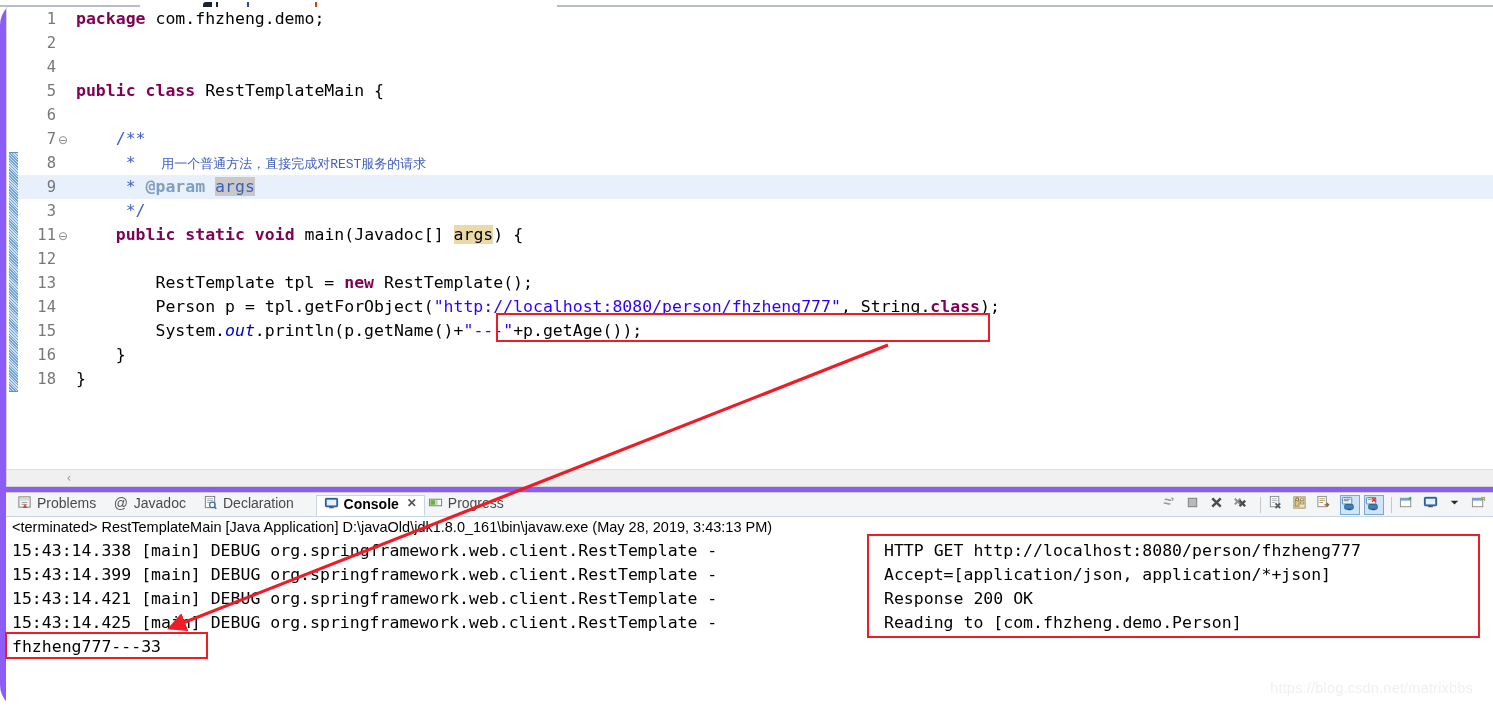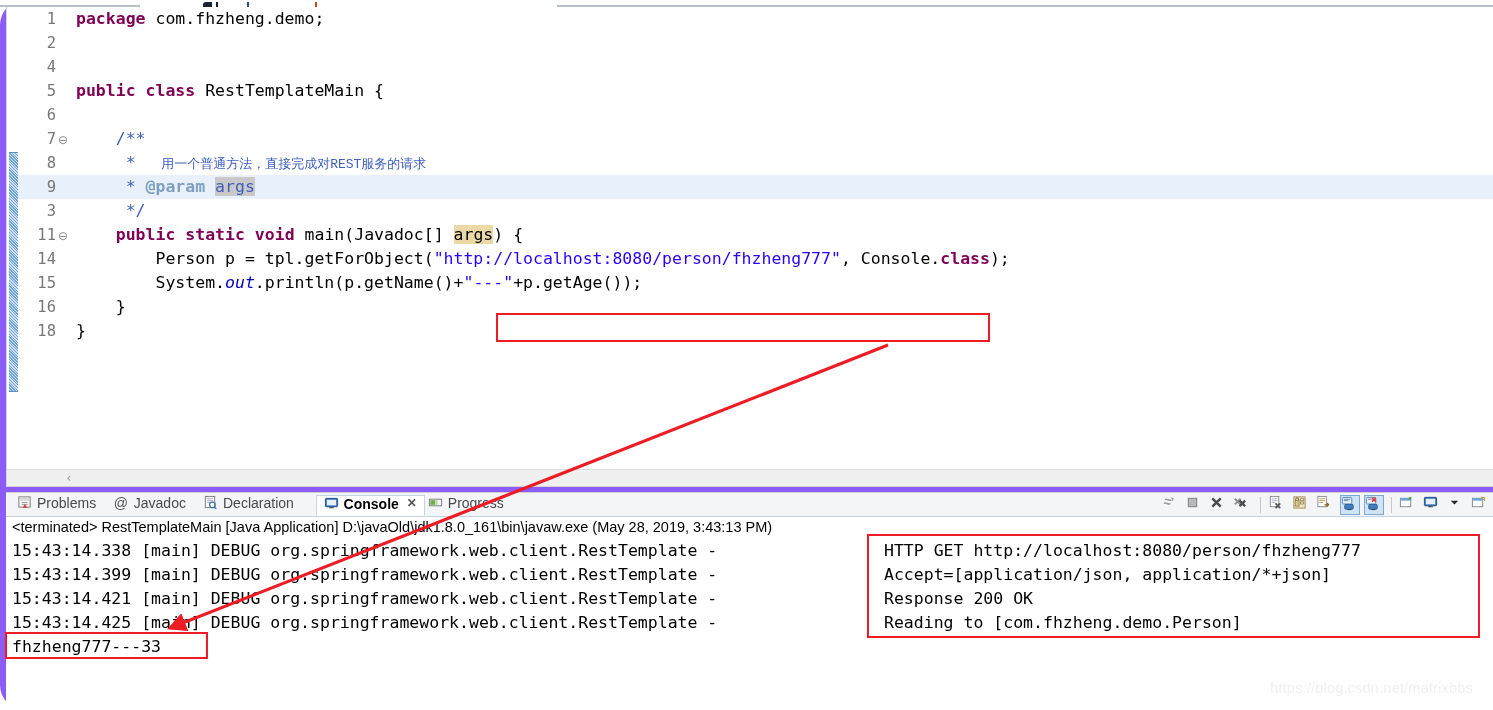--- a/index.html
+++ b/index.html
@@ -211,21 +211,23 @@
         <div class="line"><span class="ln">1</span><span class="fold empty"></span><span class="code"><span class="kw">package</span><span class="plain"> com.fhzheng.demo;</span></span></div>
         <div class="line"><span class="ln">2</span><span class="fold empty"></span><span class="code"></span></div>
         <div class="line"><span class="ln">4</span><span class="fold empty"></span><span class="code"></span></div>
         <div class="line"><span class="ln">5</span><span class="fold empty"></span><span class="code"><span class="kw">public</span><span class="plain"> </span><span class="kw">class</span><span class="plain"> RestTemplateMain {</span></span></div>
         <div class="line"><span class="ln">6</span><span class="fold empty"></span><span class="code"></span></div>
         <div class="line"><span class="ln">7</span><span class="fold">⊖</span><span class="code"><span class="plain">    </span><span class="jdoc">/**</span></span></div>
         <div class="line"><span class="ln">8</span><span class="fold empty"></span><span class="code"><span class="jdoc">     * </span><span class="jdoc cjk">  用一个普通方法，直接完成对REST服务的请求</span></span></div>
         <div class="line hl"><span class="ln">9</span><span class="fold empty"></span><span class="code"><span class="jdoc">     * </span><span class="jtag">@param</span><span class="jdoc"> </span><span class="jdoc param-hl">args</span></span></div>
         <div class="line"><span class="ln">3</span><span class="fold empty"></span><span class="code"><span class="jdoc">     */</span></span></div>
         <div class="line"><span class="ln">11</span><span class="fold">⊖</span><span class="code"><span class="plain">    </span><span class="kw">public</span><span class="plain"> </span><span class="kw">static</span><span class="plain"> </span><span class="kw">void</span><span class="plain"> main(Javadoc[] </span><span class="plain param-occ">args</span><span class="plain">) {</span></span></div>
-        <div class="line"><span class="ln">14</span><span class="fold empty"></span><span class="code"><span class="plain">        Person p = tpl.getForObject(</span><span class="str">"http://localhost:8080/person/fhzheng777"</span><span class="plain">, Console.</span><span class="kw">class</span><span class="plain">);</span></span></div>
+        <div class="line"><span class="ln">12</span><span class="fold empty"></span><span class="code"></span></div>
+        <div class="line"><span class="ln">13</span><span class="fold empty"></span><span class="code"><span class="plain">        RestTemplate tpl = </span><span class="kw">new</span><span class="plain"> RestTemplate();</span></span></div>
+        <div class="line"><span class="ln">14</span><span class="fold empty"></span><span class="code"><span class="plain">        Person p = tpl.getForObject(</span><span class="str">"http://localhost:8080/person/fhzheng777"</span><span class="plain">, String.</span><span class="kw">class</span><span class="plain">);</span></span></div>
         <div class="line"><span class="ln">15</span><span class="fold empty"></span><span class="code"><span class="plain">        System.</span><span class="fld">out</span><span class="plain">.println(p.getName()+</span><span class="str">"---"</span><span class="plain">+p.getAge());</span></span></div>
         <div class="line"><span class="ln">16</span><span class="fold empty"></span><span class="code"><span class="plain">    }</span></span></div>
         <div class="line"><span class="ln">18</span><span class="fold empty"></span><span class="code"><span class="plain">}</span></span></div>
       </div>
 
     <div class="h-scroll">
       <div class="arrow-left">‹</div>
       <div class="thumb"></div>
     </div>
   </div>

